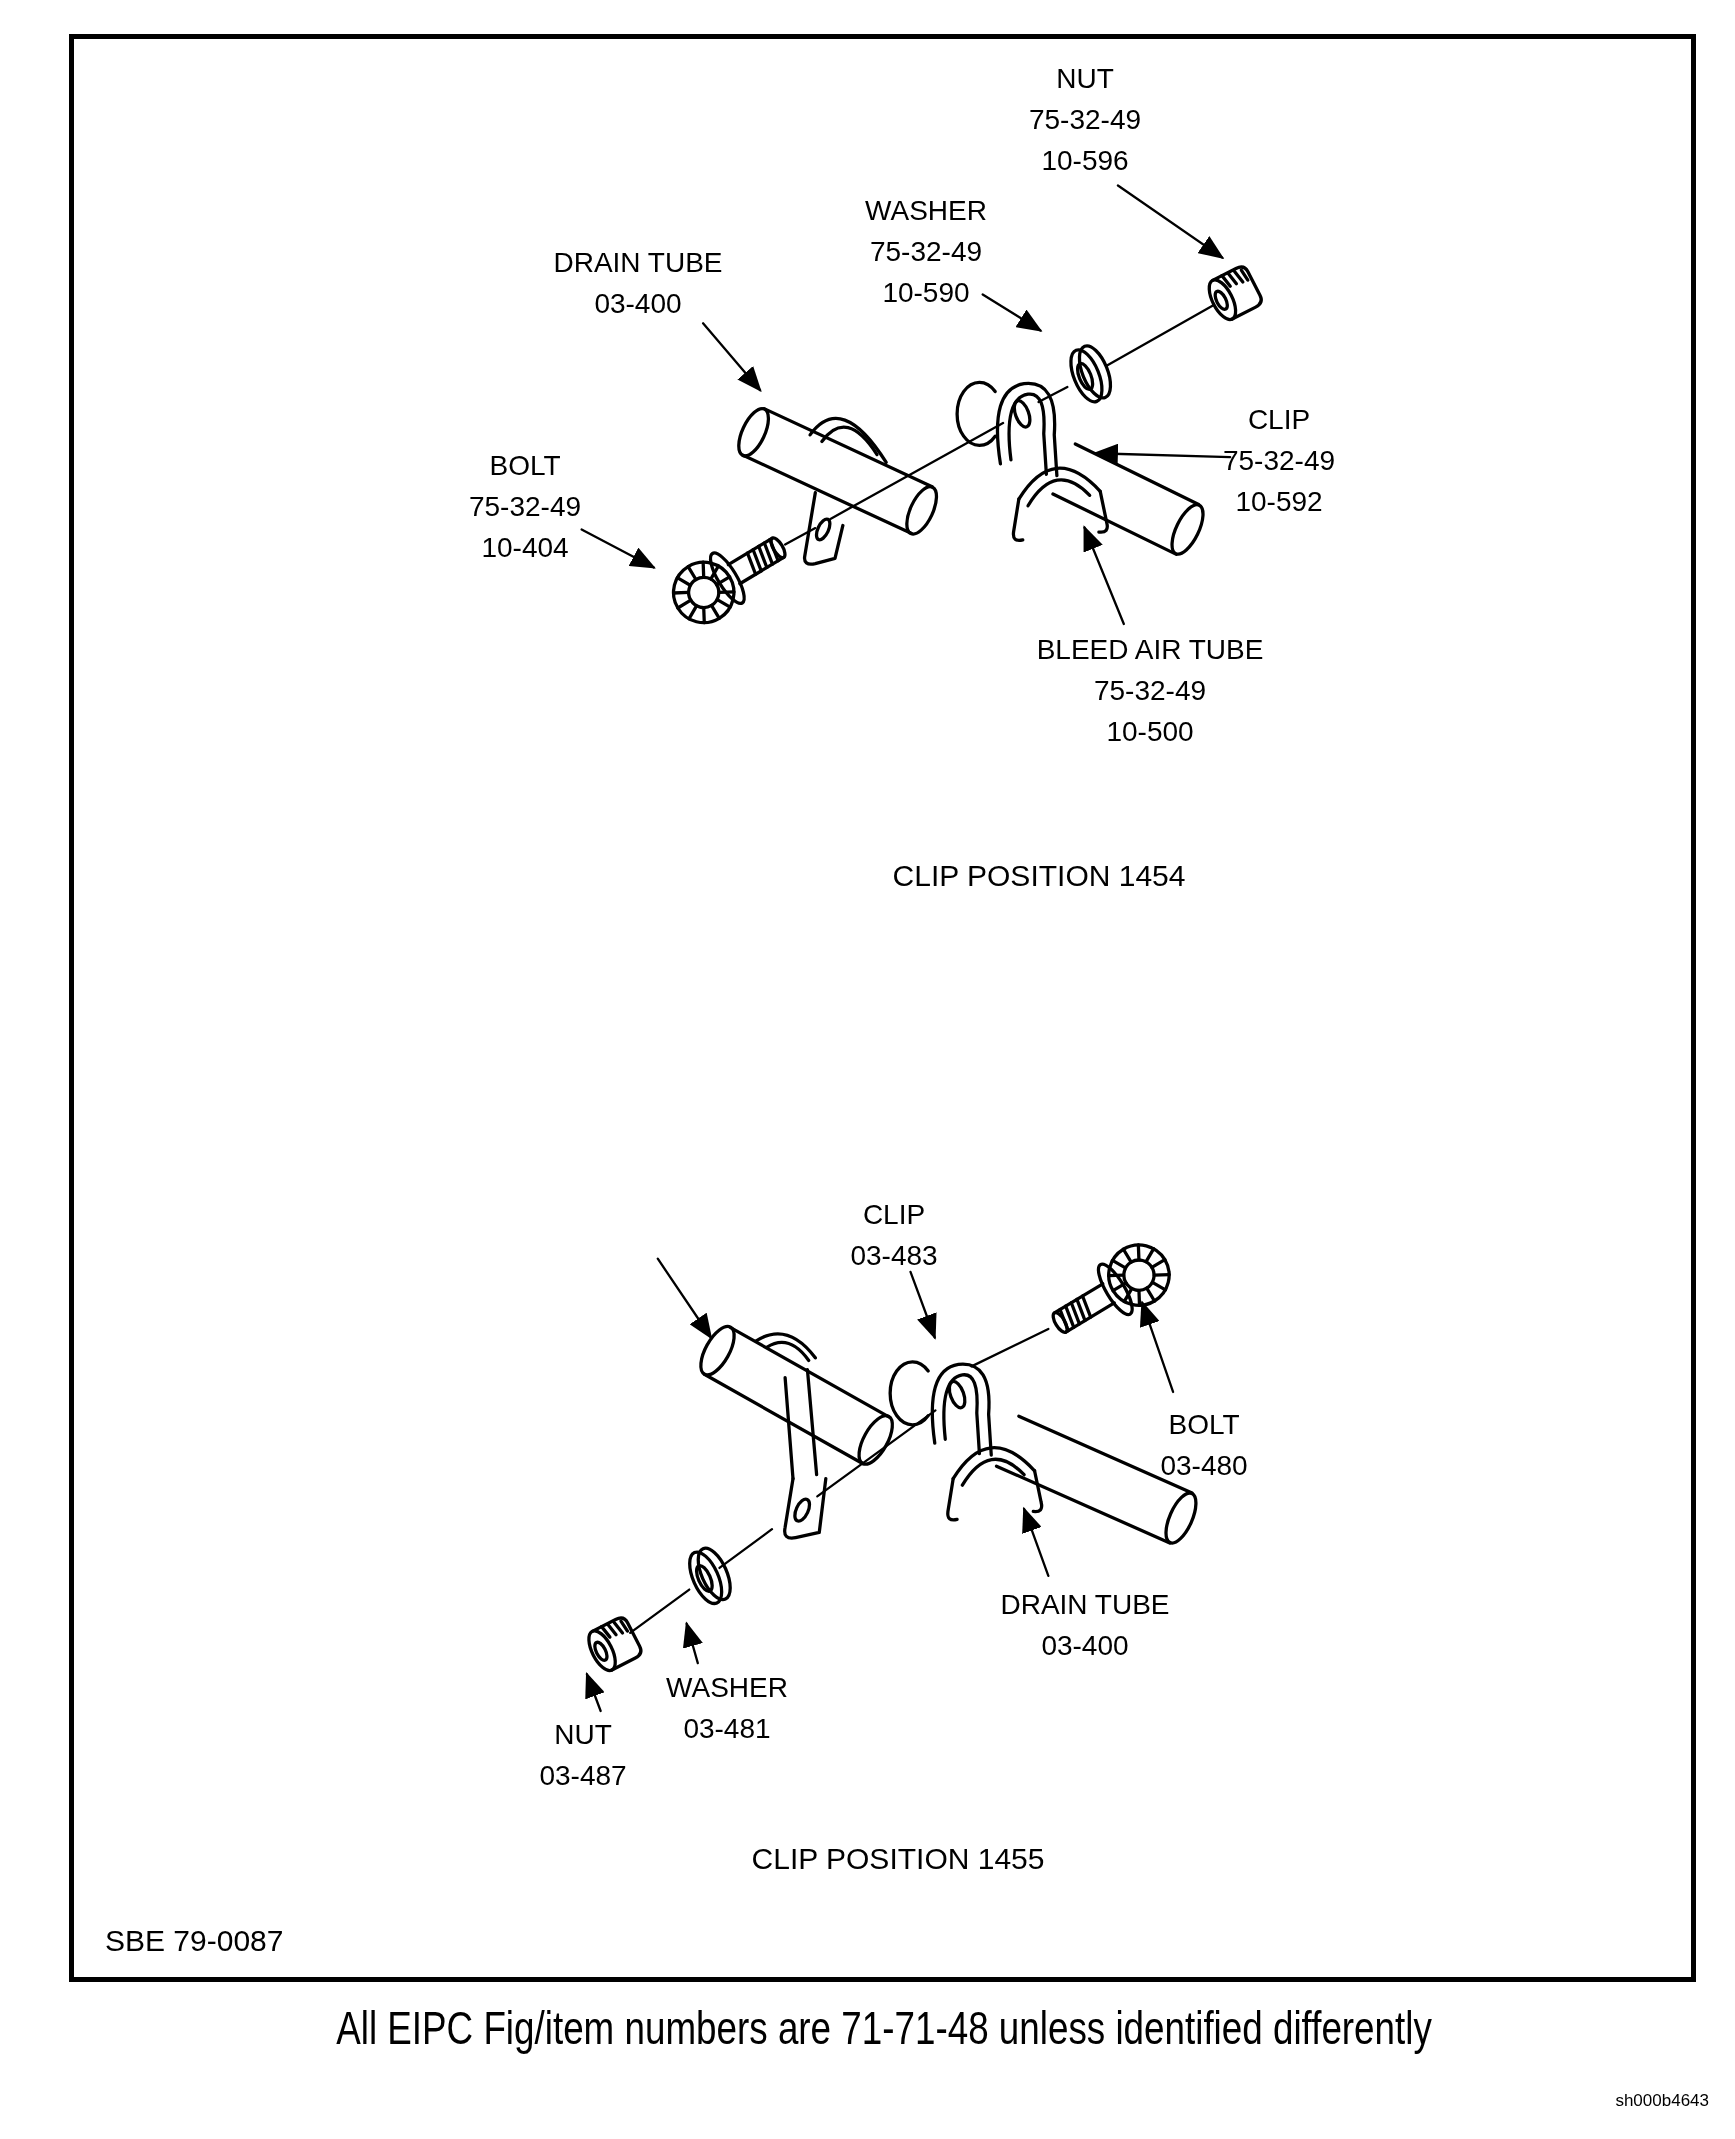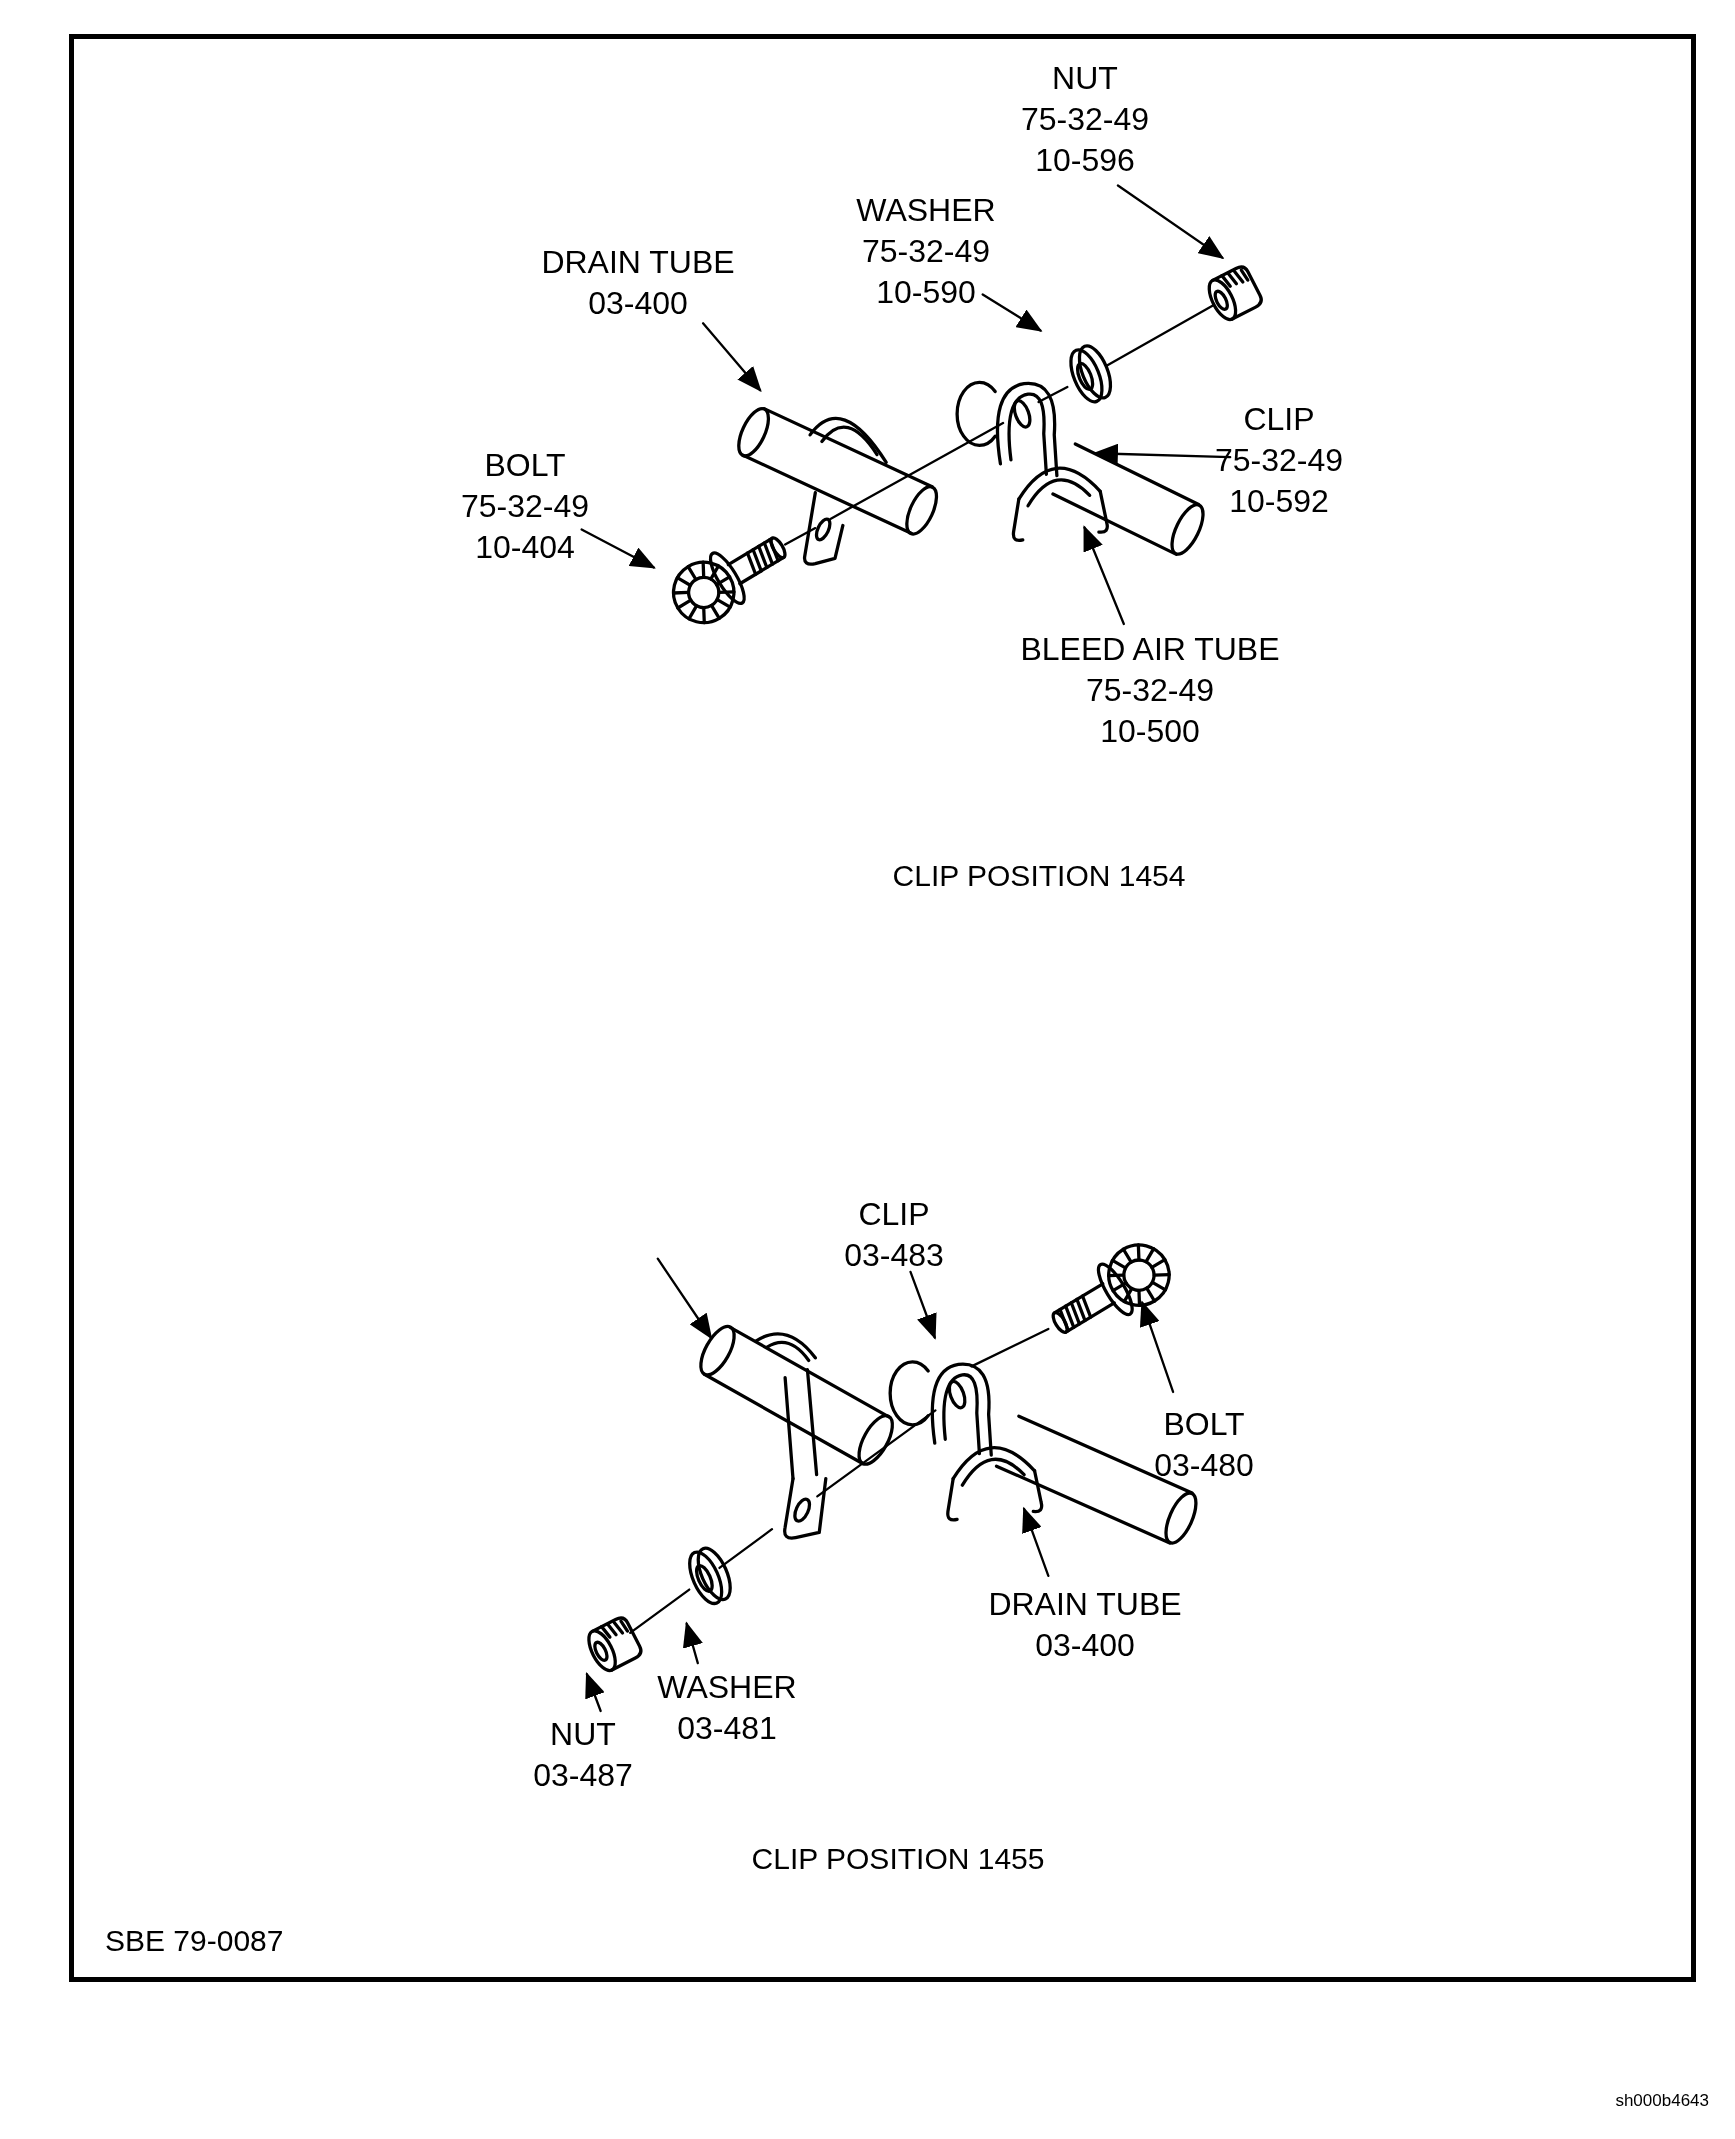--- a/index.html
+++ b/index.html
@@ -4,21 +4,21 @@
 <style>
   html,body{margin:0;padding:0;background:#ffffff;}
   body{width:1735px;height:2140px;position:relative;font-family:"Liberation Sans",sans-serif;color:#000;}
   #page{position:absolute;left:0;top:0;width:1735px;height:2140px;background:#fff;}
   #frame{position:absolute;left:69px;top:34px;width:1627px;height:1948px;border:5.3px solid #000;box-sizing:border-box;}
   svg.art{position:absolute;left:0;top:0;width:1735px;height:2140px;}
   svg.art *{vector-effect:none;}
   .stroke{fill:none;stroke:#000;stroke-width:5;stroke-linecap:round;stroke-linejoin:round;}
   .thin{fill:none;stroke:#000;stroke-width:3.5;stroke-linecap:round;}
   .lbl{position:absolute;transform:translateX(-50%);text-align:center;white-space:nowrap;
-       font-size:32px;line-height:41px;letter-spacing:0px;}
+       font-size:28px;line-height:41px;letter-spacing:0px;}
   .caption{position:absolute;transform:translateX(-50%);white-space:nowrap;font-size:30px;}
   .sbe{position:absolute;left:105px;top:1924px;font-size:30px;}
   .footer-wrap{position:absolute;left:884px;top:2001px;transform:translateX(-50%);white-space:nowrap;}
   .footer-note{display:inline-block;font-size:46px;transform:scaleX(0.8);transform-origin:center;}
   .sheet-id{position:absolute;left:1709px;top:2091px;transform:translateX(-100%);font-size:17px;}
 </style>
 </head>
 <body>
 
 <div id="page">
@@ -224,15 +224,18 @@
     <div>WASHER</div>
     <div>03-481</div>
   </div>
   <div class="lbl" style="left:583px;top:1714px">
     <div>NUT</div>
     <div>03-487</div>
   </div>
   <div class="caption" style="left:898px;top:1842px">CLIP POSITION 1455</div>
 
   <div class="sbe">SBE 79-0087</div>
+  <div class="footer-wrap">
+    <span class="footer-note">All EIPC Fig/item numbers are 71-71-48 unless identified differently</span>
+  </div>
   <div class="sheet-id">sh000b4643</div>
 </div>
 
 
 </body></html>

